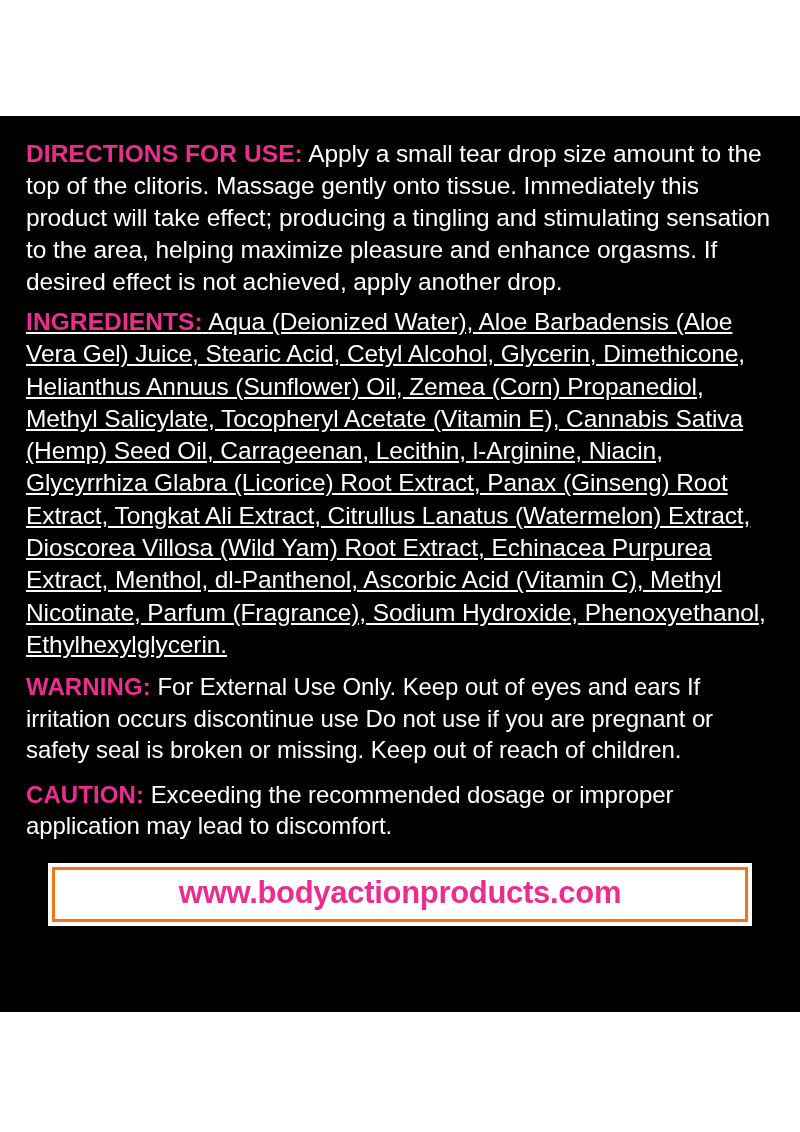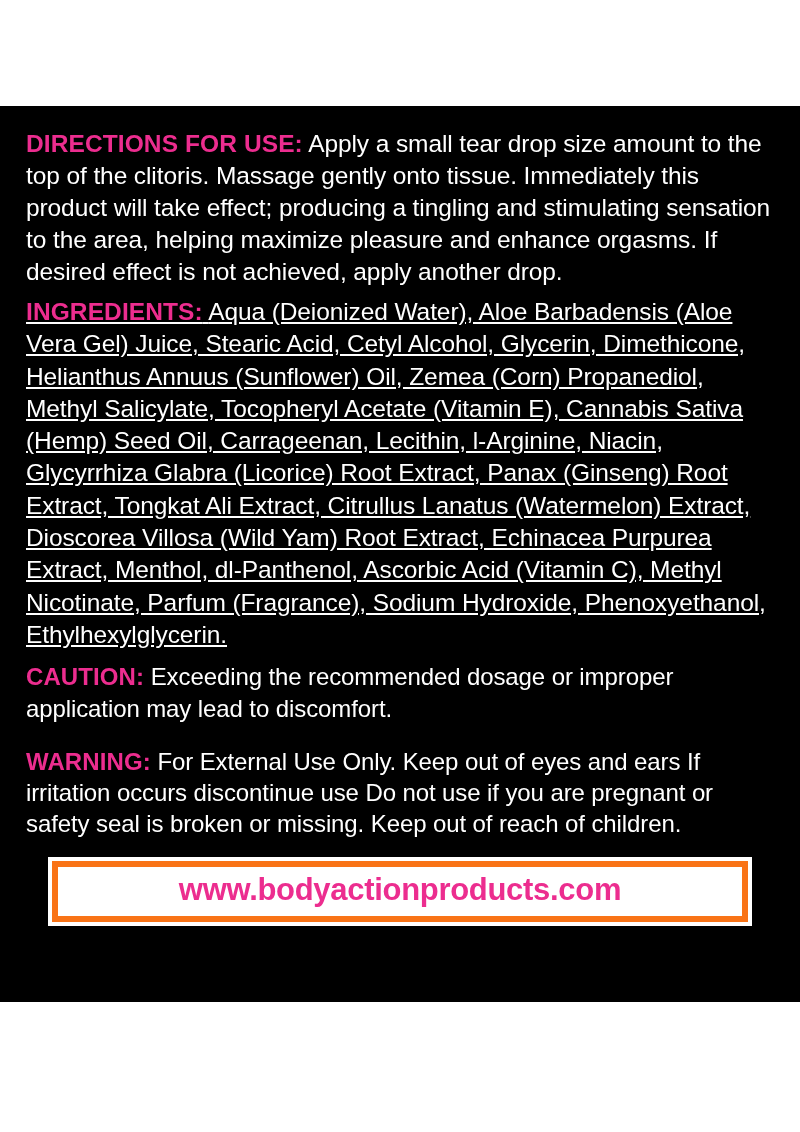--- a/index.html
+++ b/index.html
@@ -9,21 +9,21 @@
   }
   body {
     width: 800px;
     height: 1132px;
     font-family: "Liberation Sans", sans-serif;
     overflow: hidden;
   }
   .label-panel {
     position: absolute;
     left: 0;
-    top: 106px;
+    top: 116px;
     width: 800px;
     height: 896px;
     background: #000000;
     box-sizing: border-box;
     padding: 22px 26px 0 26px;
   }
   .block {
     color: #ffffff;
     font-size: 24.5px;
     line-height: 1.305;
@@ -56,21 +56,21 @@
     font-size: 24px;
     line-height: 1.3;
     margin-bottom: 22px;
   }
   .url-bar {
     margin: 18px 22px 0 22px;
     background: #ffffff;
     padding: 4px;
   }
   .url-inner {
-    border: 6px solid #f97316;
+    border: 3px solid #f97316;
     background: #ffffff;
     text-align: center;
     padding: 5px 0 8px 0;
   }
   .url-text {
     color: #ec2d8f;
     font-weight: bold;
     font-size: 31px;
     letter-spacing: -0.3px;
     white-space: nowrap;
@@ -84,28 +84,28 @@
   <p class="block tight">
     <span class="heading">DIRECTIONS FOR USE:</span>
     <span class="body-text">Apply a small tear drop size amount to the top of the clitoris. Massage gently onto tissue. Immediately this product will take effect; producing a tingling and stimulating sensation to the area, helping maximize pleasure and enhance orgasms. If desired effect is not achieved, apply another drop.</span>
   </p>
 
   <p class="block ingredients">
     <span class="heading">INGREDIENTS:</span>
     <span class="body-text">Aqua (Deionized Water), Aloe Barbadensis (Aloe Vera Gel) Juice, Stearic Acid, Cetyl Alcohol, Glycerin, Dimethicone, Helianthus Annuus (Sunflower) Oil, Zemea (Corn) Propanediol, Methyl Salicylate, Tocopheryl Acetate (Vitamin E), Cannabis Sativa (Hemp) Seed Oil, Carrageenan, Lecithin, l-Arginine, Niacin, Glycyrrhiza Glabra (Licorice) Root Extract, Panax (Ginseng) Root Extract, Tongkat Ali Extract, Citrullus Lanatus (Watermelon) Extract, Dioscorea Villosa (Wild Yam) Root Extract, Echinacea Purpurea Extract, Menthol, dl-Panthenol, Ascorbic Acid (Vitamin C), Methyl Nicotinate, Parfum (Fragrance), Sodium Hydroxide, Phenoxyethanol, Ethylhexylglycerin.</span>
   </p>
 
+  <p class="block warning-block">
+    <span class="heading">WARNING:</span>
+    <span class="body-text">For External Use Only. Keep out of eyes and ears If irritation occurs discontinue use Do not use if you are pregnant or safety seal is broken or missing. Keep out of reach of children.</span>
+  </p>
+
   <p class="block caution-block">
     <span class="heading">CAUTION:</span>
     <span class="body-text">Exceeding the recommended dosage or improper application may lead to discomfort.</span>
-  </p>
-
-  <p class="block warning-block">
-    <span class="heading">WARNING:</span>
-    <span class="body-text">For External Use Only. Keep out of eyes and ears If irritation occurs discontinue use Do not use if you are pregnant or safety seal is broken or missing. Keep out of reach of children.</span>
   </p>
 
   <div class="url-bar">
     <div class="url-inner">
       <span class="url-text">www.bodyactionproducts.com</span>
     </div>
   </div>
 
 </div>
 

